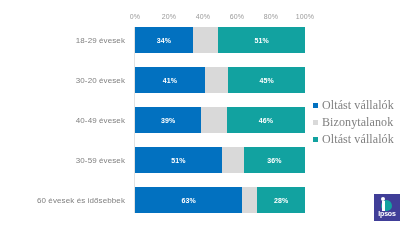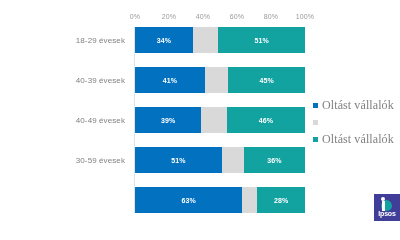--- a/index.html
+++ b/index.html
@@ -200,23 +200,24 @@
       <div class="tick" style="left: 0%;">0%</div>
       <div class="tick" style="left: 20%;">20%</div>
       <div class="tick" style="left: 40%;">40%</div>
       <div class="tick" style="left: 60%;">60%</div>
       <div class="tick" style="left: 80%;">80%</div>
       <div class="tick" style="left: 100%;">100%</div>
     </div>
 
   <div id="y-labels">
       <div class="cat" style="top: 0px;">18-29 évesek</div>
-      <div class="cat" style="top: 40px;">40-39 évesek</div>
+      <div class="cat" style="top: 40px;">30-20 évesek</div>
       <div class="cat" style="top: 80px;">40-49 évesek</div>
       <div class="cat" style="top: 120px;">30-59 évesek</div>
+      <div class="cat" style="top: 160px;">60 évesek és idősebbek</div>
     </div>
 
   <div id="plot">
       <div class="bar-row" style="top: 0px;">
         <div class="seg seg-agree" style="width: 34%; background: rgb(2, 113, 192);">
           <span class="val">34%</span>
         </div>
         <div class="seg seg-unsure" style="width: 15%; background: rgb(217, 217, 217);"></div>
         <div class="seg seg-oppose" style="width: 51%; background: rgb(18, 162, 160);">
           <span class="val">51%</span>
@@ -260,20 +261,21 @@
       </div>
     </div>
 
   <div id="legend">
       <div class="legend-item">
         <span class="swatch" style="background: rgb(2, 113, 192);"></span>
         <span class="legend-label">Oltást vállalók</span>
       </div>
       <div class="legend-item">
         <span class="swatch" style="background: rgb(217, 217, 217);"></span>
+        <span class="legend-label">Bizonytalanok</span>
       </div>
       <div class="legend-item">
         <span class="swatch" style="background: rgb(18, 162, 160);"></span>
         <span class="legend-label">Oltást vállalók</span>
       </div>
     </div>
 
   <div id="logo">
     <div class="glyph">
       <div class="blob"></div>

